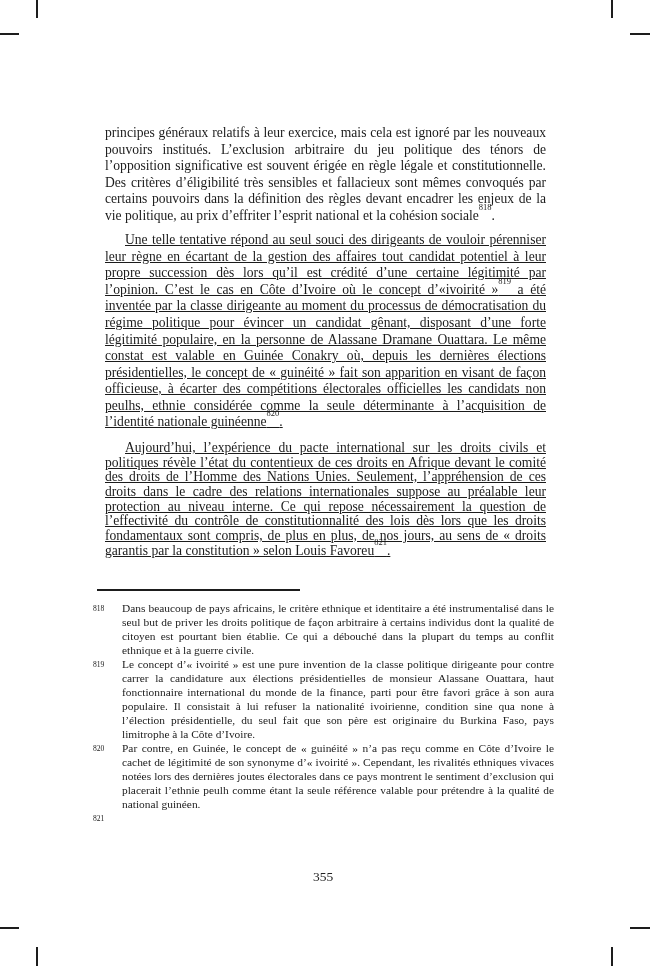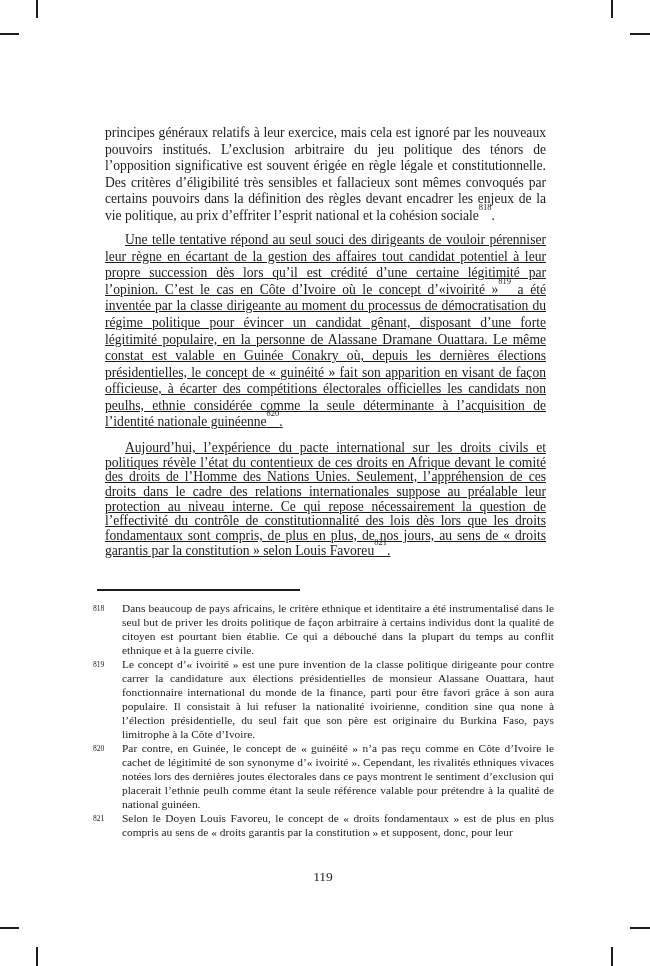--- a/index.html
+++ b/index.html
@@ -75,18 +75,18 @@
       <p class="para indent">Une telle tentative répond au seul souci des dirigeants de vouloir pérenniser leur règne en écartant de la gestion des affaires tout candidat potentiel à leur propre succession dès lors qu’il est crédité d’une certaine légitimité par l’opinion. C’est le cas en Côte d’Ivoire où le concept d’«ivoirité »<sup class="ref">819</sup> a été inventée par la classe dirigeante au moment du processus de démocratisation du régime politique pour évincer un candidat gênant, disposant d’une forte légitimité populaire, en la personne de Alassane Dramane Ouattara. Le même constat est valable en Guinée Conakry où, depuis les dernières élections présidentielles, le concept de « guinéité » fait son apparition en visant de façon officieuse, à écarter des compétitions électorales officielles les candidats non peulhs, ethnie considérée comme la seule déterminante à l’acquisition de l’identité nationale guinéenne<sup class="ref">820</sup>.</p>
       <p class="para indent tight">Aujourd’hui, l’expérience du pacte international sur les droits civils et politiques révèle l’état du contentieux de ces droits en Afrique devant le comité des droits de l’Homme des Nations Unies. Seulement, l’appréhension de ces droits dans le cadre des relations internationales suppose au préalable leur protection au niveau interne. Ce qui repose nécessairement la question de l’effectivité du contrôle de constitutionnalité des lois dès lors que les droits fondamentaux sont compris, de plus en plus, de nos jours, au sens de « droits garantis par la constitution » selon Louis Favoreu<sup class="ref">821</sup>.</p>
     </main>
 
   <div class="fn-sep"></div>
 
   <section class="footnotes">
       <div class="footnote"><span class="fn-num">818</span><span>Dans beaucoup de pays africains, le critère ethnique et identitaire a été instrumentalisé dans le seul but de priver les droits politique de façon arbitraire à certains individus dont la qualité de citoyen est pourtant bien établie. Ce qui a débouché dans la plupart du temps au conflit ethnique et à la guerre civile.</span></div>
       <div class="footnote"><span class="fn-num">819</span><span>Le concept d’« ivoirité » est une pure invention de la classe politique dirigeante pour contre carrer la candidature aux élections présidentielles de monsieur Alassane Ouattara, haut fonctionnaire international du monde de la finance, parti pour être favori grâce à son aura populaire. Il consistait à lui refuser la nationalité ivoirienne, condition sine qua none à l’élection présidentielle, du seul fait que son père est originaire du Burkina Faso, pays limitrophe à la Côte d’Ivoire.</span></div>
       <div class="footnote"><span class="fn-num">820</span><span>Par contre, en Guinée, le concept de « guinéité » n’a pas reçu comme en Côte d’Ivoire le cachet de légitimité de son synonyme d’« ivoirité ». Cependant, les rivalités ethniques vivaces notées lors des dernières joutes électorales dans ce pays montrent le sentiment d’exclusion qui placerait l’ethnie peulh comme étant la seule référence valable pour prétendre à la qualité de national guinéen.</span></div>
-      <div class="footnote"><span class="fn-num">821</span><span>Selon le Doyen Louis Favoreu, le concept de « droits fondamentaux » est de plus en plus compris au sens de « droits garantis par la constitution » et supposent, donc, pour leur</span></div>
+      <div class="footnote"><span class="fn-num">821</span></div>
     </section>
 
-  <div class="page-number">119</div>
+  <div class="page-number">355</div>
 
 </div>
 
 </body></html>

